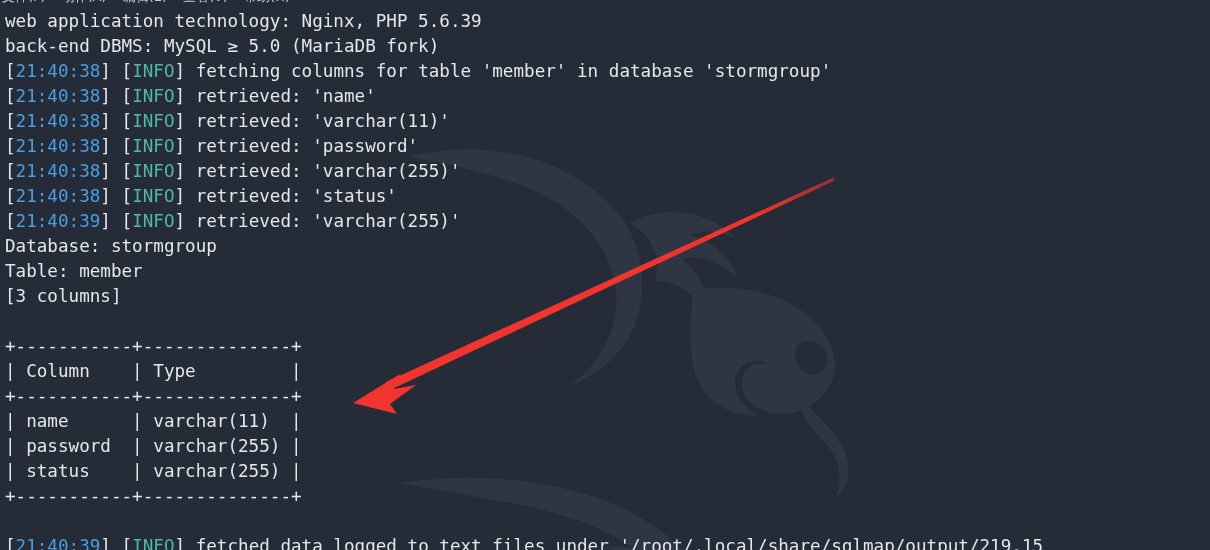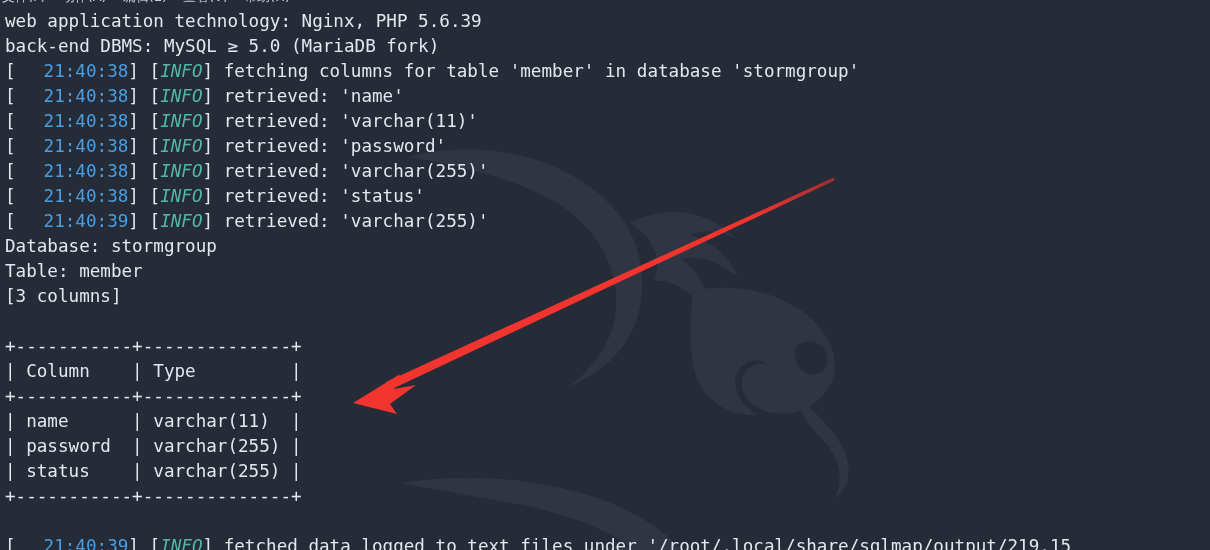--- a/index.html
+++ b/index.html
@@ -68,23 +68,23 @@
     color: #e3e6ec;
     white-space: pre;
     letter-spacing: 0px;
   }
   #console .line {
     height: 25px;
     padding-left: 5px;
     white-space: pre;
   }
   .c-plain   { color: #e4e7ed; }
-  .c-time    { color: #4a9fe3; margin-left: 28px; }
+  .c-time    { color: #4a9fe3; }
   .c-bracket { color: #e4e7ed; }
-  .c-info    { color: #4fb9a6; font-style: italic; }
+  .c-info    { color: #4fb9a6; }
   .c-table   { color: #e4e7ed; }
 
   
   #arrow {
     position: absolute;
     left: 0; top: 0;
     width: 1210px;
     height: 550px;
     z-index: 4;
     pointer-events: none;

